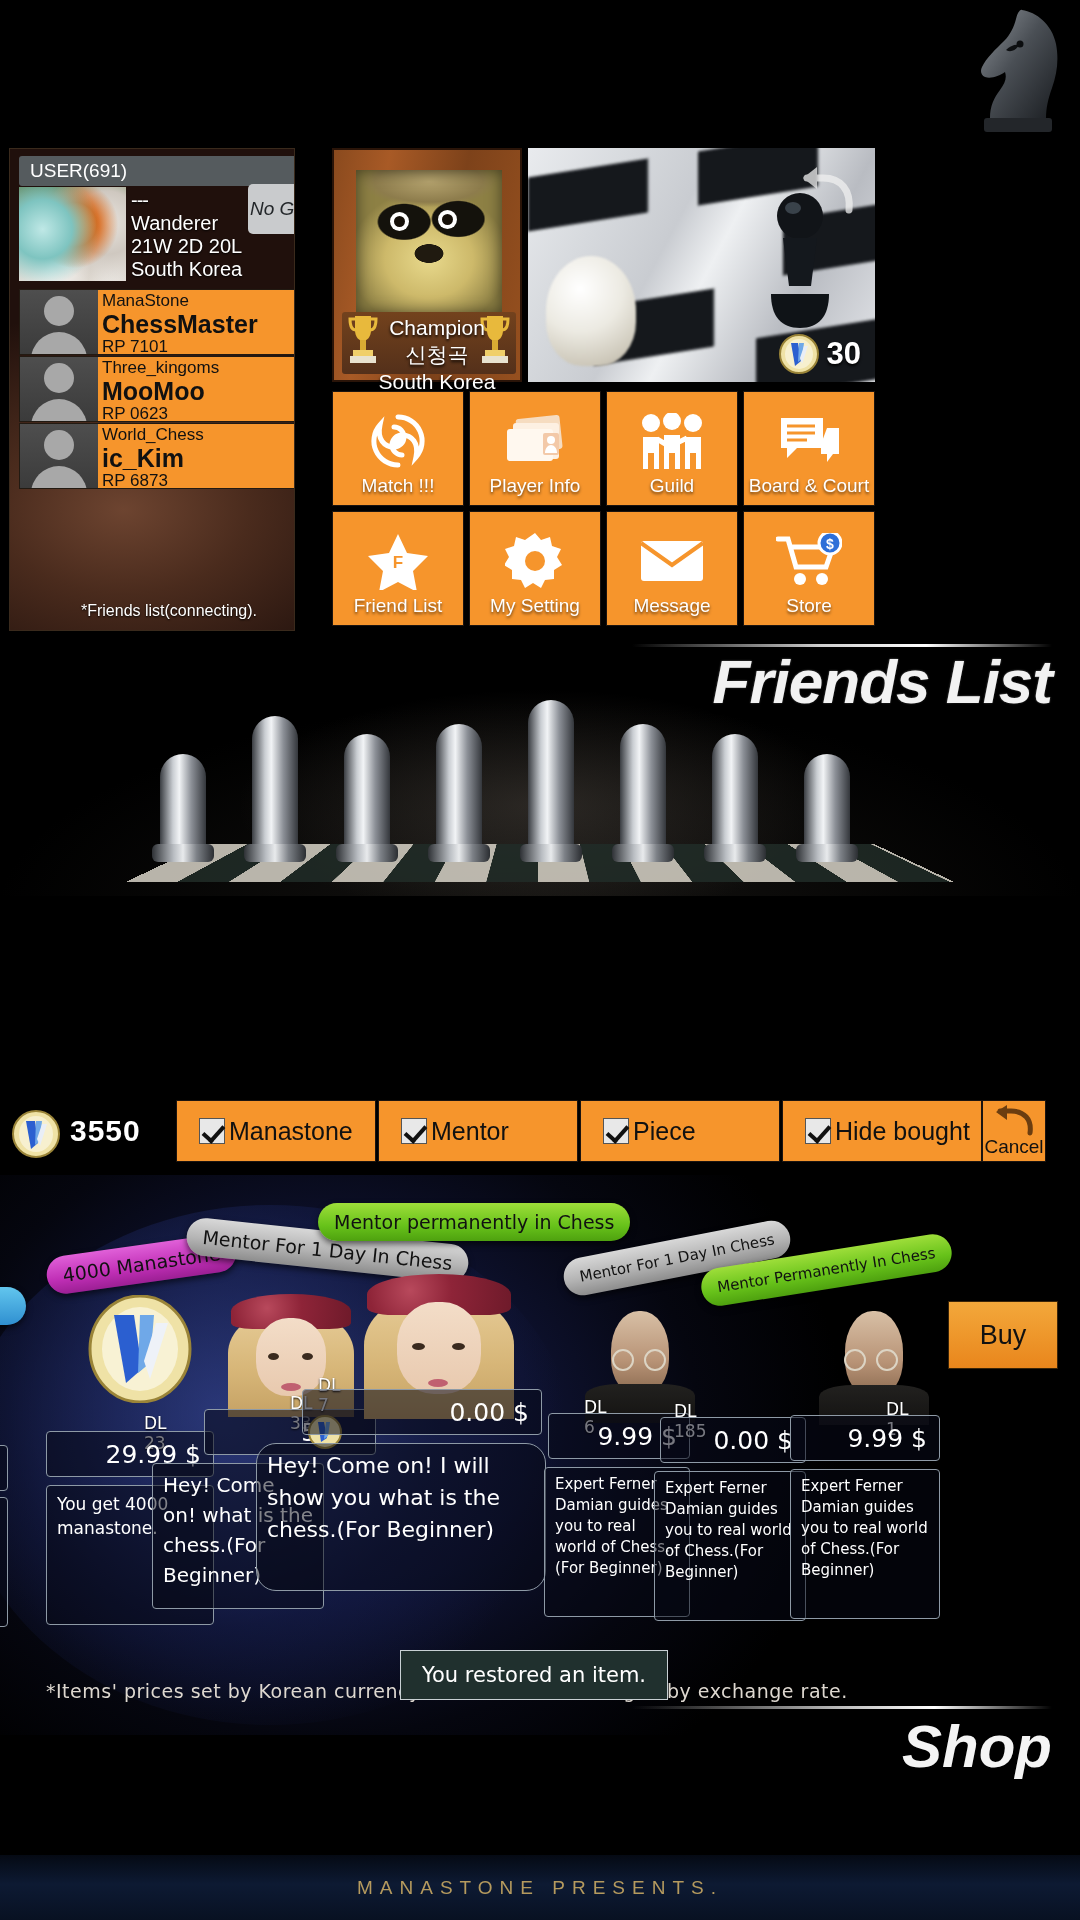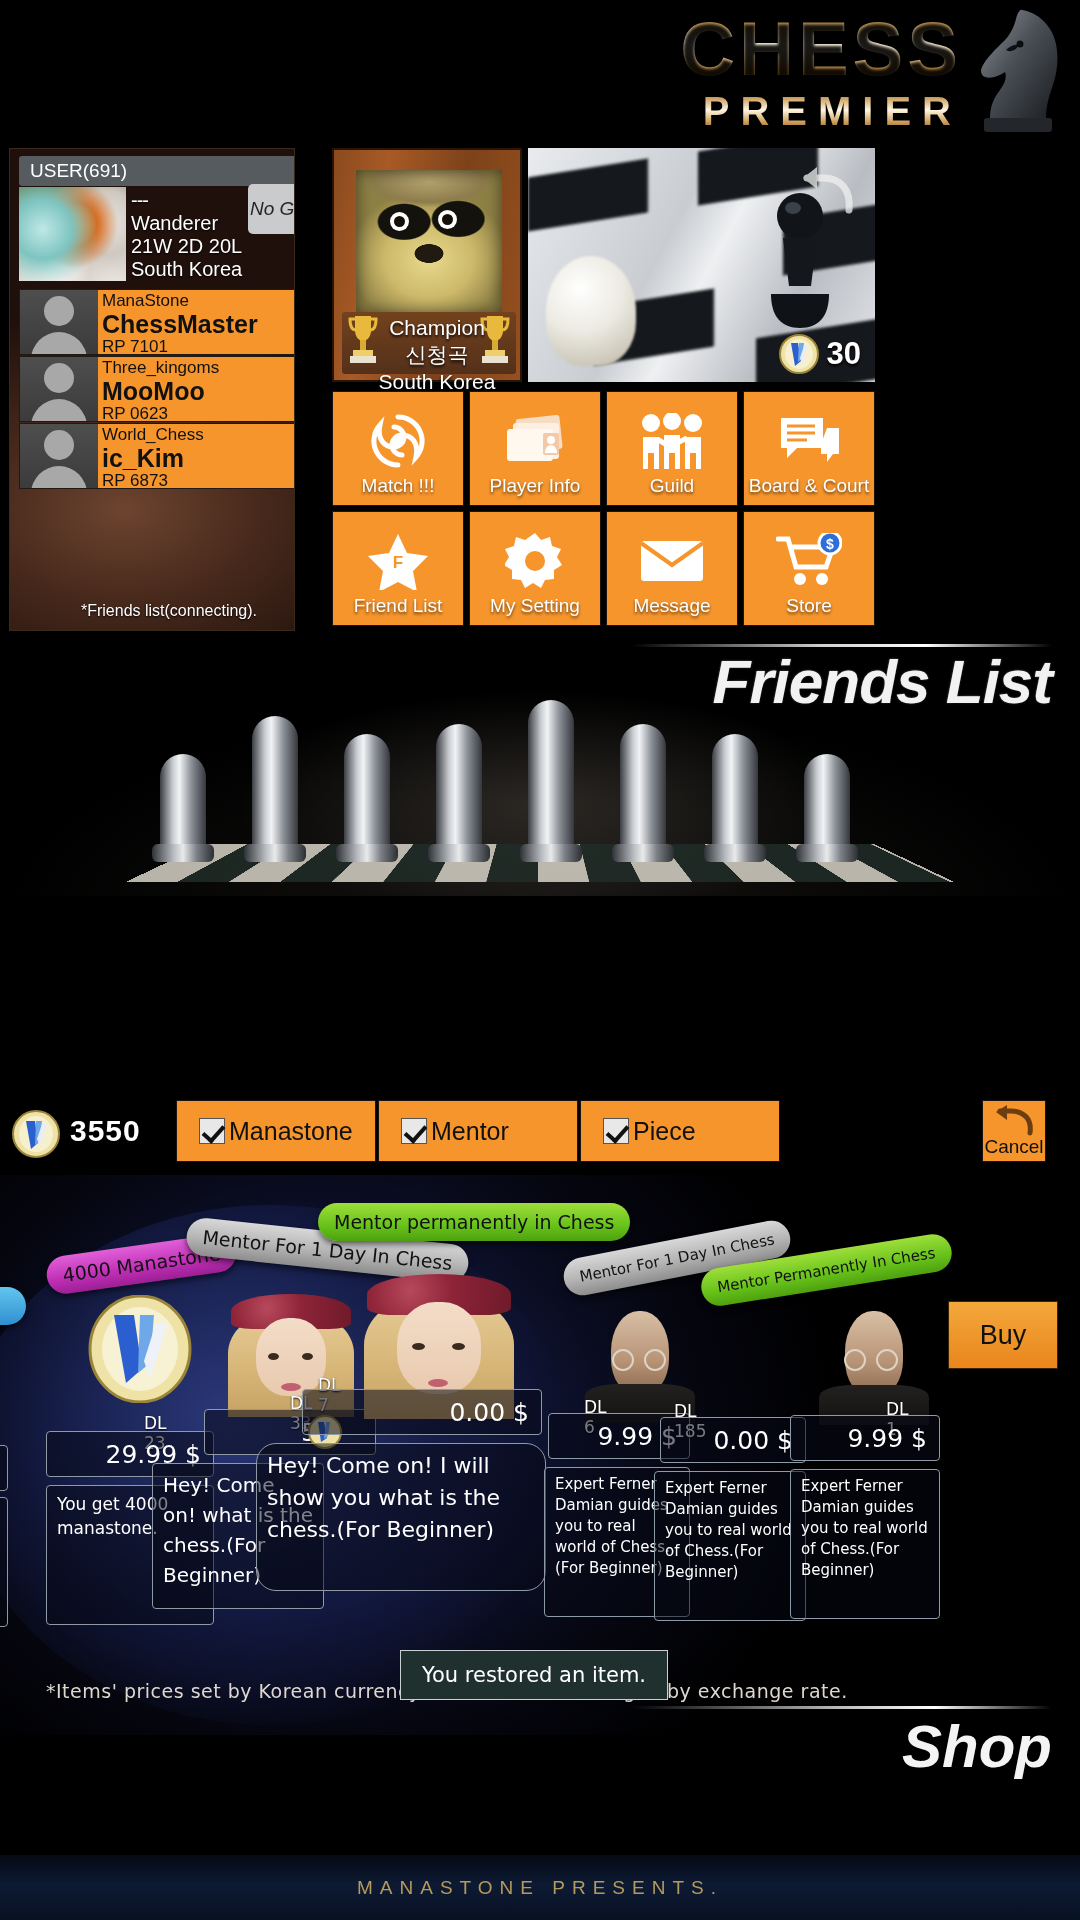--- a/index.html
+++ b/index.html
@@ -289,24 +289,20 @@
     position: absolute; left: 0; top: 1855px; width: 1080px; height: 65px;
     background: linear-gradient(180deg, #050a14 0%, #0d1a33 45%, #081122 100%);
     display: flex; align-items: center; justify-content: center;
   }
   .footer-txt { color: #b59a5e; font-size: 19px; letter-spacing: 7px; }
 </style>
 </head>
 <body>
 
 <div class="logo-area">
-  <div class="logo-text">
-    <div class="logo-chess">CHESS</div>
-    <div class="logo-premier">PREMIER</div>
-  </div>
   <svg class="knight-logo" viewBox="0 0 110 128">
     <defs>
         <linearGradient id="kg" x1="0" y1="0" x2="1" y2="1">
       <stop offset="0" stop-color="#8d9298"></stop>
           <stop offset=".45" stop-color="#4a4f55"></stop>
       <stop offset="1" stop-color="#1a1d21"></stop>
         </linearGradient>
       </defs>
     <path d="M62 4c14 2 30 14 34 34 3 16 1 30-4 44-4 11-6 20-6 30H30c0-12 4-20 10-28 5-7 7-12 5-18-6 4-14 7-20 5-4-2-5-6-3-10 4-9 14-18 22-26 6-6 10-14 12-22 1-5 4-10 6-9z" fill="url(#kg)"></path>
     <path d="M46 44c4-4 9-6 13-5-3 5-8 8-13 5z" fill="#0d0f11"></path>
@@ -551,20 +547,24 @@
     <span>Manastone</span>
   </div>
   <div class="fchk" style="left:378px;width:200px;">
     <span class="cbox"></span>
     <span>Mentor</span>
   </div>
   <div class="fchk" style="left:580px;width:200px;">
     <span class="cbox"></span>
     <span>Piece</span>
   </div>
+  <div class="fchk" style="left:782px;width:200px;">
+    <span class="cbox"></span>
+    <span>Hide bought</span>
+  </div>
 
   <div class="cancel-btn">
     <svg width="46" height="34" viewBox="0 0 46 34" style="position:absolute;left:9px;top:4px;">
       <path d="M38 28C40 14 32 6 19 6H8" stroke="#6b3d10" stroke-width="5" fill="none" stroke-linecap="round"></path>
       <path d="M15 0 4 7l11 8z" fill="#6b3d10"></path>
     </svg>
     <div class="lb">Cancel</div>
   </div>
 </div>
 

